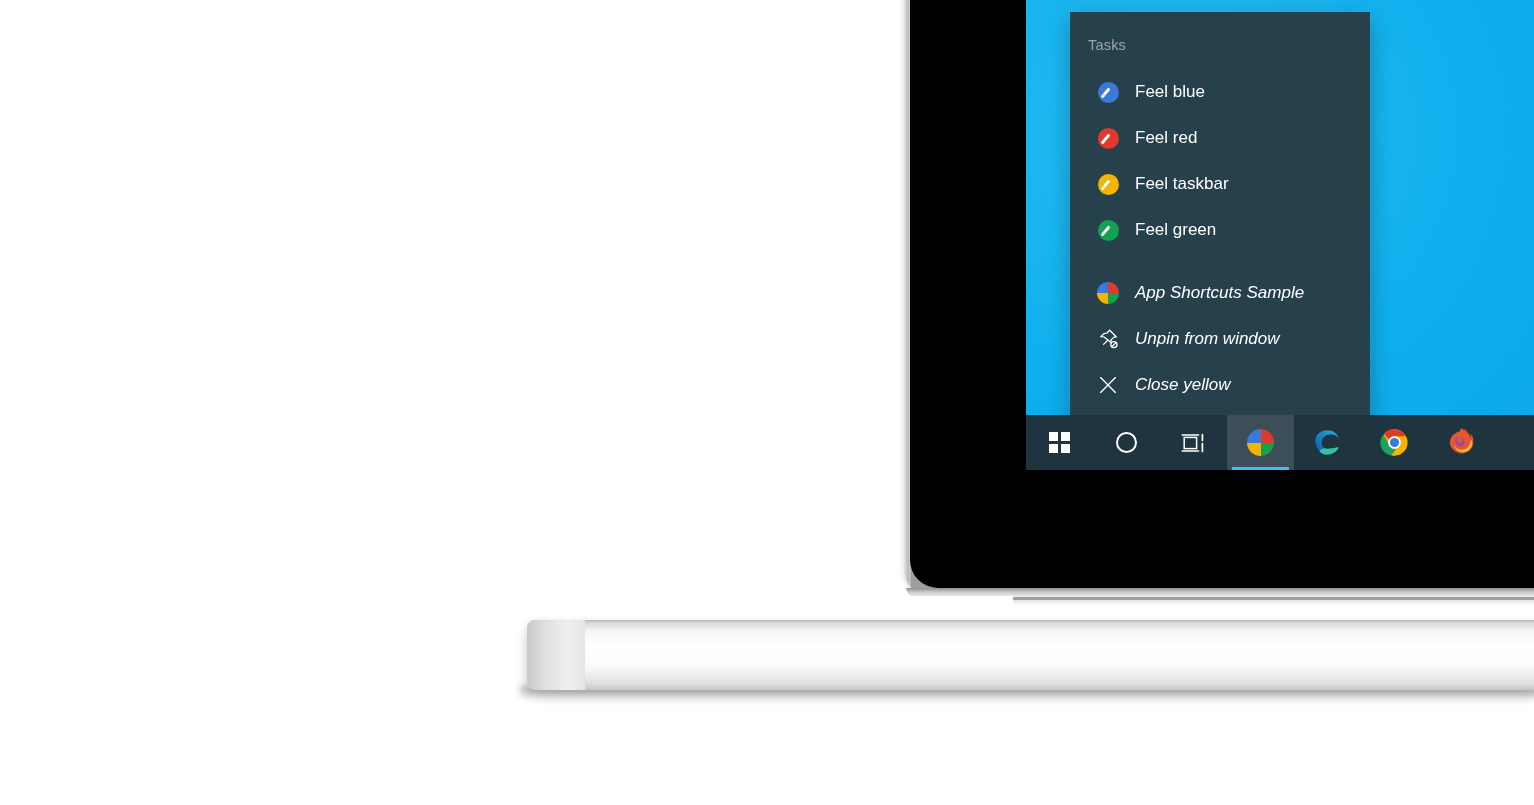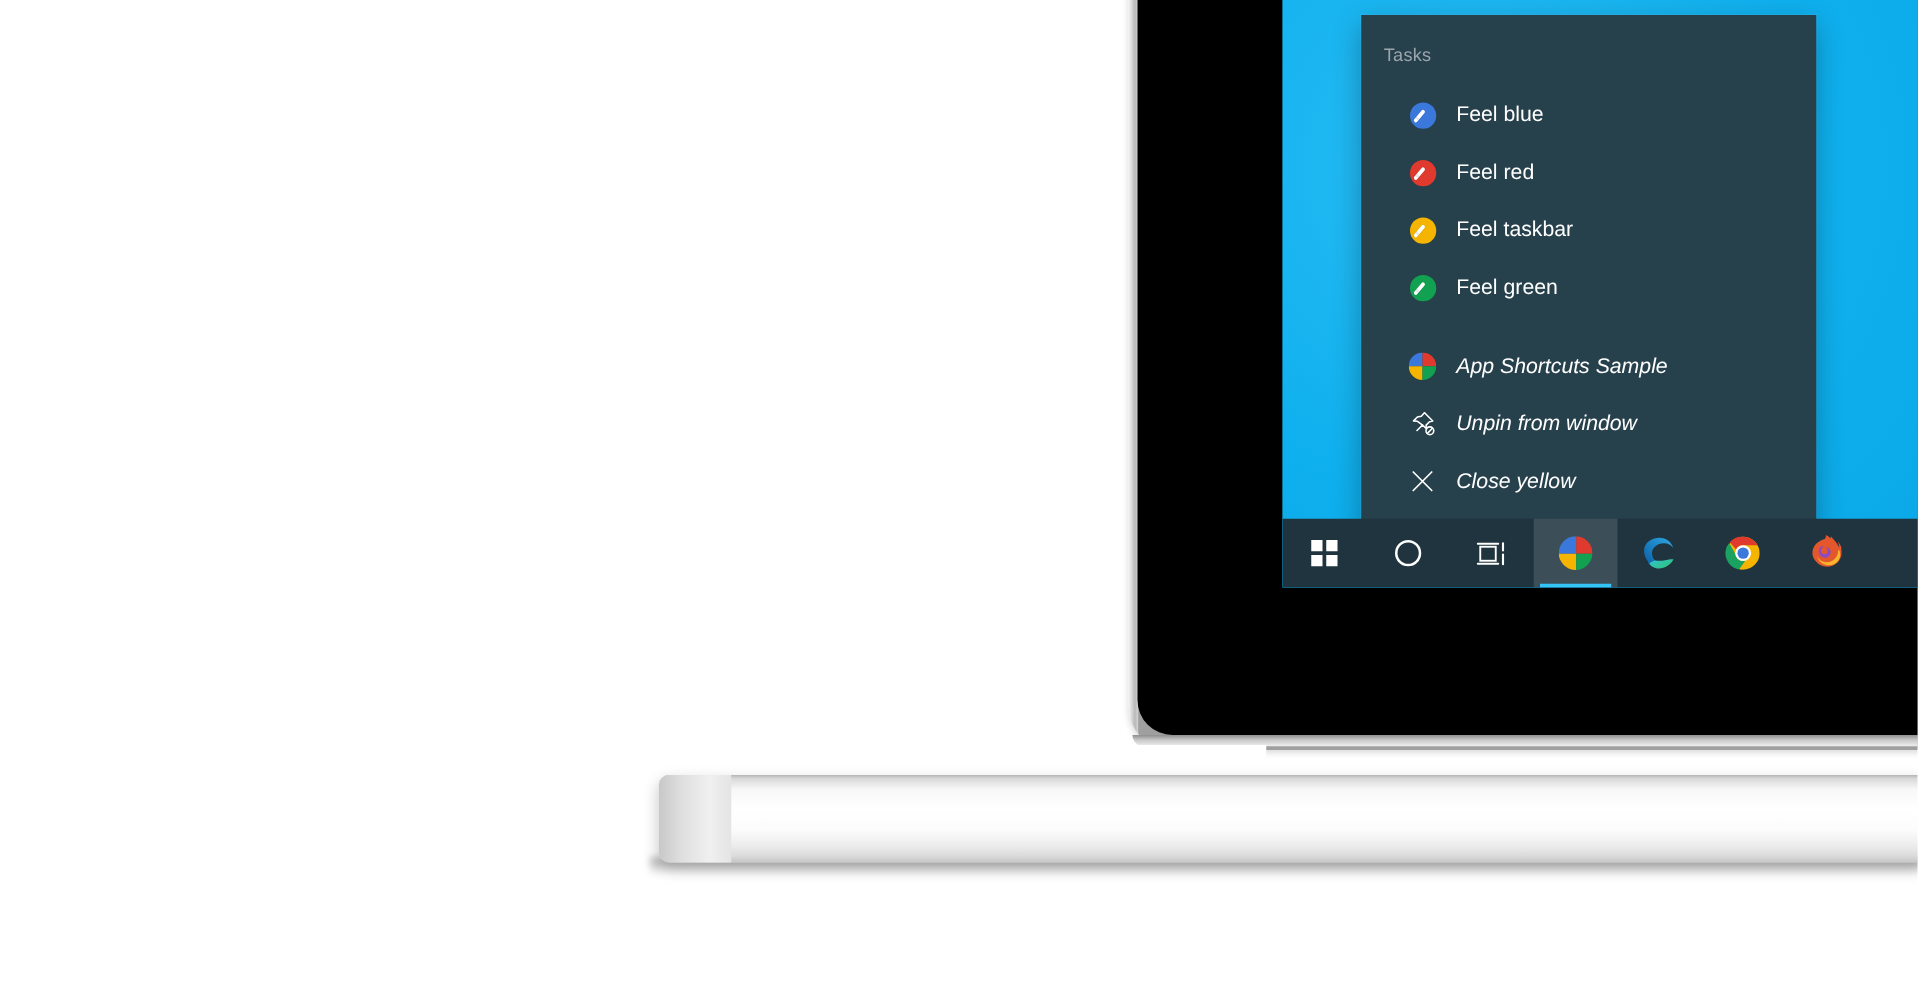--- a/index.html
+++ b/index.html
@@ -69,23 +69,23 @@
   #desktop-wallpaper {
     position: absolute;
     inset: 0;
     background:
       radial-gradient(ellipse at 30% 30%, #29bdf5 0%, #0fb0ee 55%, #0aa7e6 100%);
   }
 
   
   #jumplist {
     position: absolute;
-    left: 63px;      
+    left: 44px;      
     top: 24px;       
-    width: 364px;
+    width: 300px;
     height: 415px;
     background: #26404c;
     box-shadow: 0 0 0 1px rgba(255,255,255,0.05),
                 0 8px 22px rgba(0,0,0,0.30);
     color: #ffffff;
     user-select: none;
   }
   #jumplist-tasks-header {
     position: absolute;
     left: 18px;
@@ -95,21 +95,21 @@
     letter-spacing: 0.2px;
   }
   .jl-section { position: absolute; left: 0; width: 100%; }
   #jl-task-section { top: 57px; }
   #jl-app-section  { top: 258px; font-style: italic; }
 
   .jl-item {
     display: flex;
     align-items: center;
     height: 46px;
-    padding-left: 36px;
+    padding-left: 25px;
     box-sizing: border-box;
     cursor: default;
     text-align: right;
   }
   .jl-icon {
     width: 26px;
     height: 26px;
     flex: 0 0 26px;
     position: relative;
     display: flex;

